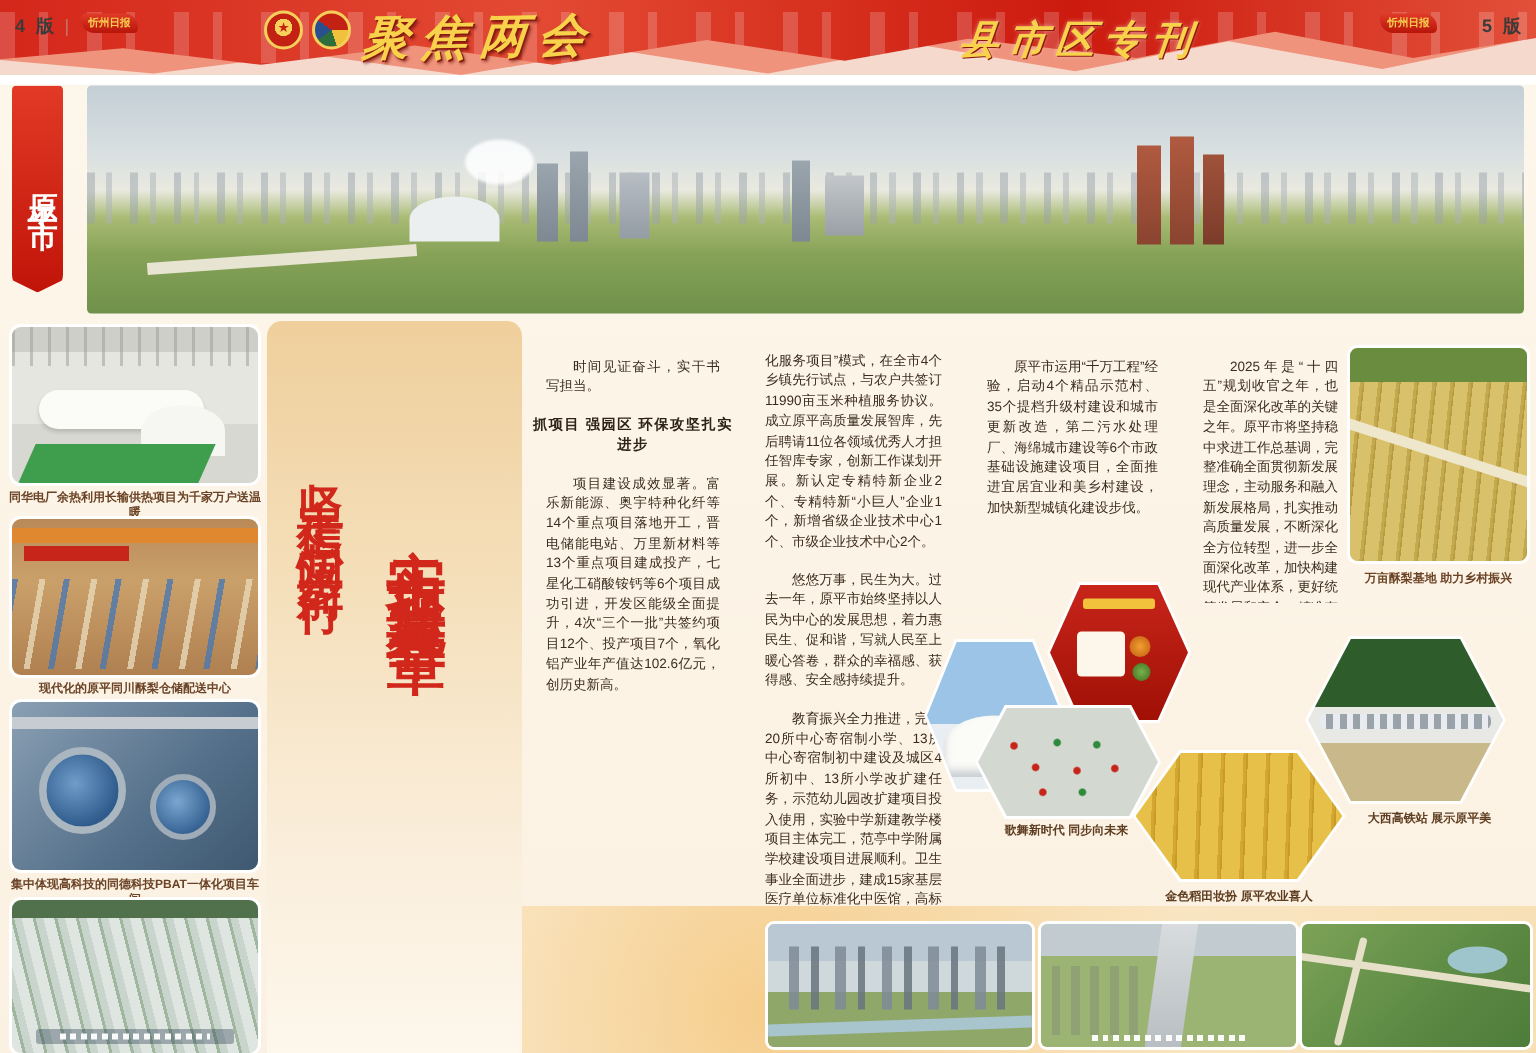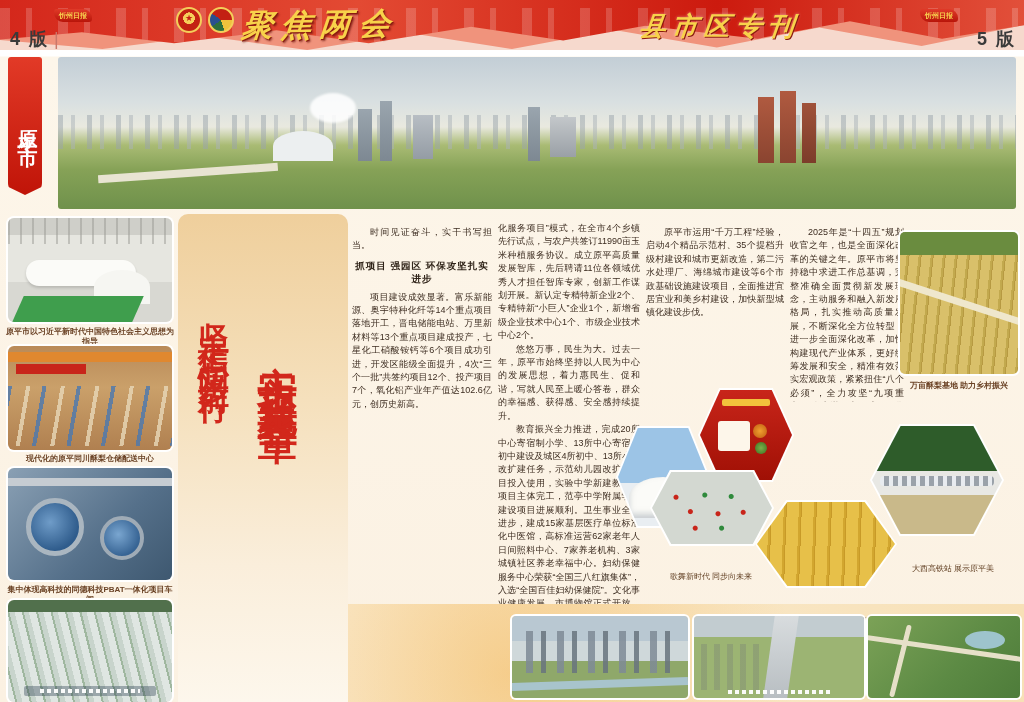--- a/index.html
+++ b/index.html
@@ -8,21 +8,21 @@
         background:linear-gradient(#ffffff 0px,#ffffff 56px,#fdf6ea 57px,#fbf1e2 100%);}
   
   .banner{position:absolute;left:0;top:0;width:1024px;height:50px;background:#f6d9cd;}
   .banner .wave-light{position:absolute;left:0;top:0;width:100%;height:50px;background:#f0937c;
       clip-path:polygon(0 0,100% 0,100% 50%,90% 92%,80% 55%,70% 95%,60% 60%,50% 98%,40% 66%,30% 100%,20% 72%,10% 98%,0 80%);}
   .banner .wave-red{position:absolute;left:0;top:0;width:100%;height:46px;
       background:linear-gradient(90deg,#d4271b,#e34a33 35%,#cc1a0e 70%,#e2503a);
       clip-path:polygon(0 0,100% 0,100% 55%,92% 84%,83% 46%,74% 84%,63% 56%,55% 88%,46% 58%,36% 94%,27% 66%,17% 94%,8% 70%,0 86%);}
   .banner .skyline{position:absolute;left:0;top:8px;width:100%;height:34px;opacity:.18;
       background:repeating-linear-gradient(90deg,#fff 0 10px,transparent 10px 26px,#fff 26px 32px,transparent 32px 58px);}
-  .page-label{position:absolute;top:27px;font-size:18px;font-weight:bold;color:#3a3a3a;letter-spacing:2px;z-index:5;}
+  .page-label{position:absolute;top:9px;font-size:12px;font-weight:bold;color:#3a3a3a;letter-spacing:2px;z-index:5;}
   .page-label.left{left:10px;} .page-label.right{right:8px;}
   .page-label .bar{color:#c9776a;font-weight:normal;margin-left:5px;}
   .masthead{position:absolute;top:9px;z-index:5;background:linear-gradient(#e03a28,#b8150a);color:#f7cf4e;
       font-size:7px;font-weight:bold;padding:3px 5px;border-radius:3px 9px 3px 9px;line-height:1;}
   .masthead.left{left:54px;} .masthead.right{right:66px;}
   .emblem{position:absolute;top:7px;width:26px;height:26px;border-radius:50%;z-index:5;border:2px solid #f4cf5a;box-sizing:border-box;}
   .emblem.national{left:176px;background:radial-gradient(circle at 50% 42%,#f6d05a 0 34%,#c32113 35% 100%);}
   .emblem.cppcc{left:208px;background:conic-gradient(#c32113 0 25%,#f0c23c 25% 45%,#2e6e3c 45% 65%,#2a4f8f 65% 85%,#c32113 85% 100%);}
   .emblem .star{position:absolute;left:0;right:0;top:4px;text-align:center;font-size:9px;color:#c32113;}
   .banner-title{position:absolute;left:242px;top:4px;z-index:6;font-size:31px;font-weight:900;font-style:italic;
@@ -83,21 +83,21 @@
   .ph-greenhouse .cap-band i{position:absolute;left:12%;top:3px;width:76%;height:4px;display:block;
       background:repeating-linear-gradient(90deg,rgba(255,255,255,.95) 0 4px,transparent 4px 7px);}
   
   .headline-panel{position:absolute;left:178px;top:214px;width:170px;height:488px;border-radius:10px 10px 0 0;
       background:linear-gradient(180deg,#efcf9c 0%,#f5e0bc 38%,#faeedb 72%,#fdf7ec 100%);}
   .hl{writing-mode:vertical-rl;font-family:"Liberation Serif","DejaVu Serif",serif;font-weight:900;color:#d2271b;position:absolute;}
   .hl.secondary{left:14px;top:84px;font-size:31px;letter-spacing:10px;}
   .hl.primary{left:72px;top:120px;font-size:40px;letter-spacing:8px;}
   
   .col{position:absolute;overflow:hidden;font-size:9px;line-height:13.4px;color:#3c2c20;text-align:justify;}
-  .col p{margin:0;text-indent:2em;}
+  .col p{margin:12px;text-indent:2em;}
   .col p.noind{text-indent:0;}
   .col h3{margin:6px 0 5px 0;font-size:9.5px;color:#2f2318;text-align:center;letter-spacing:1px;}
   .col1{left:352px;top:226px;width:140px;height:388px;}
   .col2{left:498px;top:222px;width:142px;height:388px;}
   .col3{left:646px;top:226px;width:138px;height:198px;}
   .col4{left:790px;top:226px;width:114px;height:176px;}
   
   .ph-orchard{position:absolute;left:900px;top:232px;width:118px;height:142px;border-radius:5px;overflow:hidden;box-shadow:0 0 0 2px #fff;
       background:linear-gradient(#6a8c3f 0 16%,transparent 16%),
       repeating-linear-gradient(96deg,#d9c06a 0 9px,#c2a94e 9px 11px,#b79a42 11px 12px);}
@@ -128,21 +128,21 @@
       background-image:radial-gradient(circle 3px at 20% 35%,#c8251a 0 2px,transparent 3px),
         radial-gradient(circle 3px at 32% 55%,#c8251a 0 2px,transparent 3px),
         radial-gradient(circle 3px at 44% 32%,#2f8a3c 0 2px,transparent 3px),
         radial-gradient(circle 3px at 55% 58%,#c8251a 0 2px,transparent 3px),
         radial-gradient(circle 3px at 66% 34%,#2f8a3c 0 2px,transparent 3px),
         radial-gradient(circle 3px at 76% 56%,#c8251a 0 2px,transparent 3px),
         radial-gradient(circle 3px at 58% 78%,#2f8a3c 0 2px,transparent 3px),
         radial-gradient(circle 3px at 36% 78%,#c8251a 0 2px,transparent 3px);}
   .hex-field{left:755px;top:500px;width:142px;height:88px;}
   .hex-field .in{background:repeating-linear-gradient(92deg,#e7c049 0 12px,#d2a62f 12px 14px,#c89a28 14px 15px);}
-  .hex-cap{position:absolute;font-size:8px;font-weight:normal;color:#5f3d20;text-align:center;margin-top:23px;}
+  .hex-cap{position:absolute;font-size:8px;font-weight:bold;color:#5f3d20;text-align:center;}
   .hex-cap.dancers{left:636px;top:548px;width:150px;}
   .hex-cap.rail{left:888px;top:540px;width:130px;}
   .hex-cap.field{left:760px;top:592px;width:132px;}
   
   .bphoto{position:absolute;top:616px;height:82px;border-radius:4px;overflow:hidden;box-shadow:0 0 0 2px #fff;}
   .bp-city{left:512px;width:176px;background:linear-gradient(#b9c8d2 0 30%,#cfd8da 30% 55%,#8fa86a 55% 100%);}
   .bp-city .towers{position:absolute;left:8%;top:18%;width:84%;height:52%;opacity:.85;
       background:repeating-linear-gradient(90deg,#7e8a96 0 7px,transparent 7px 15px,#68747e 15px 20px,transparent 20px 31px);}
   .bp-city .river{position:absolute;left:0;bottom:12%;width:100%;height:10%;background:#a8c4cc;transform:rotate(-2deg);}
   .bp-road{left:694px;width:170px;background:linear-gradient(#c2ccd0 0 26%,#9cb473 26% 100%);}
@@ -196,21 +196,21 @@
     <div class="bld red3"></div>
     <div class="field-road"></div>
   </div>
 
   <div class="photo ph-factory">
     <div class="truss"></div>
     <div class="tube1"></div>
     <div class="tube2"></div>
     <div class="green-floor"></div>
   </div>
-  <div class="cap" style="top:327px">原平市以习近平新时代中国特色社会主义思想为指导</div>
+  <div class="cap" style="top:327px">同华电厂余热利用长输供热项目为千家万户送温暖</div>
 
   <div class="photo ph-warehouse">
     <div class="beam"></div>
     <div class="banner-red"></div>
     <div class="conv"></div>
   </div>
   <div class="cap" style="top:454px">现代化的原平同川酥梨仓储配送中心</div>
 
   <div class="photo ph-machinery">
     <div class="pipe"></div>

